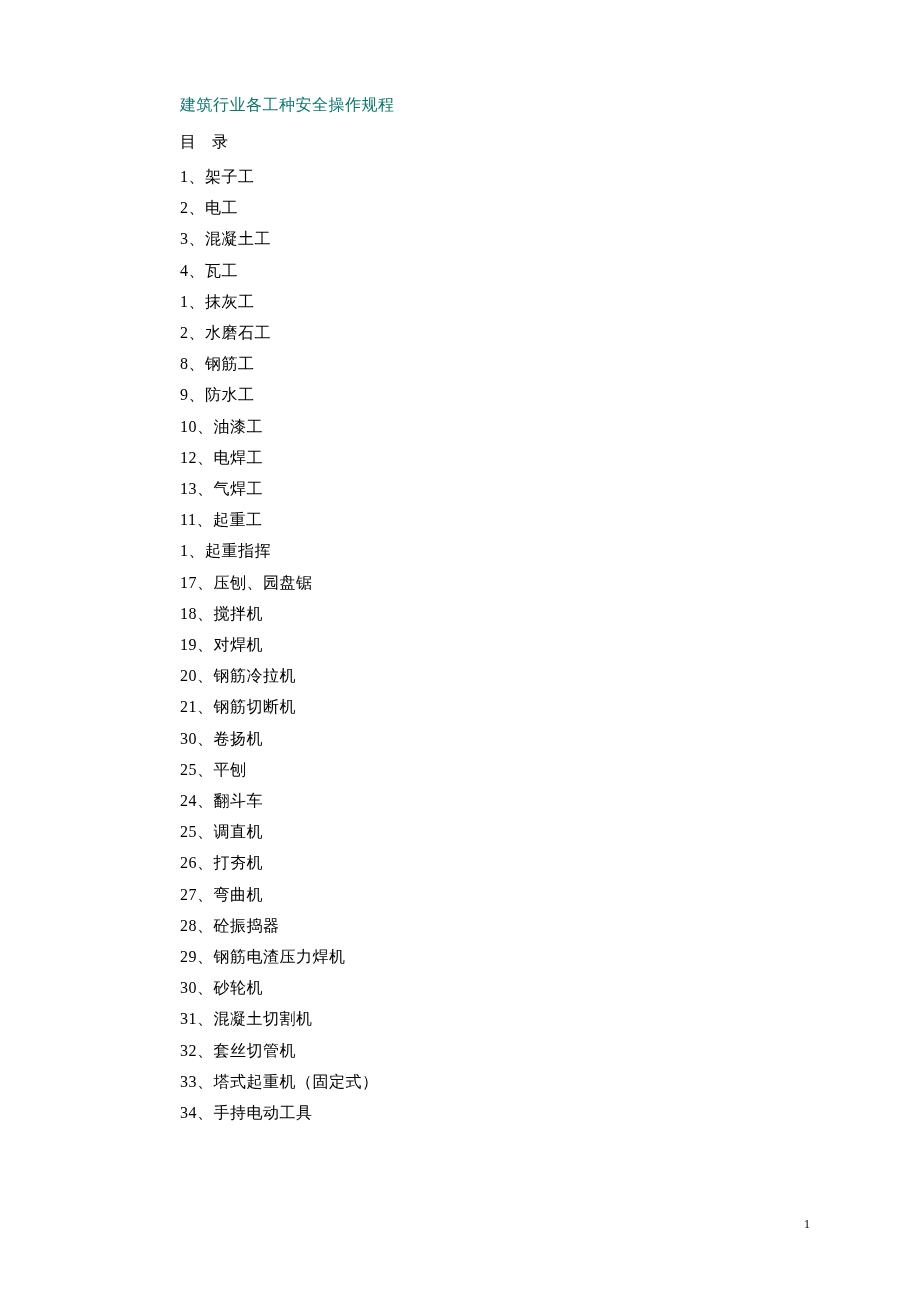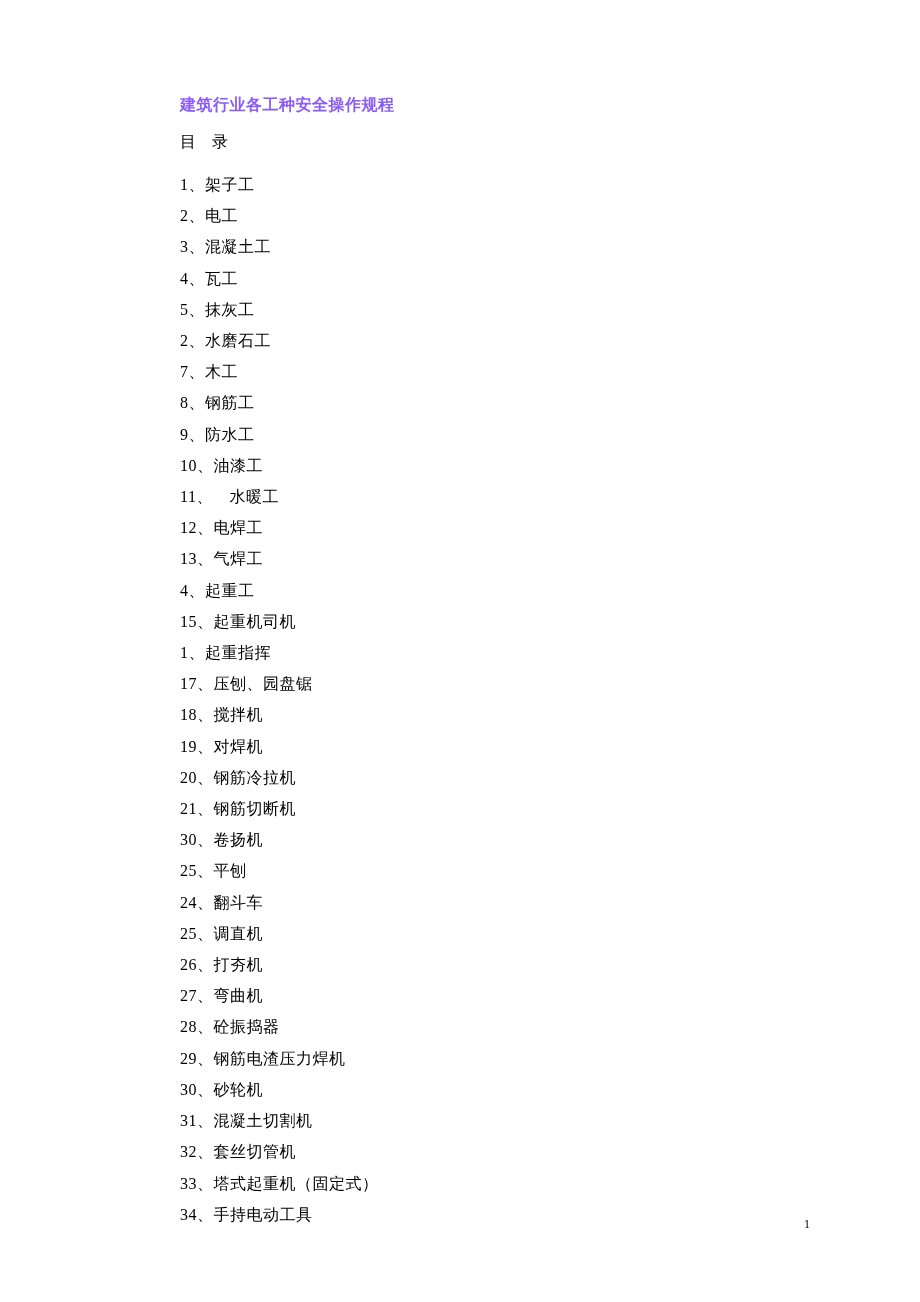--- a/index.html
+++ b/index.html
@@ -12,29 +12,29 @@
       font-family: "SimSun", "宋体", serif;
       width: 920px;
       height: 1302px;
       position: relative;
     }
     .page {
       padding: 95px 90px 0 180px;
     }
     .title {
       font-size: 16px;
-      font-weight: bold;
-      color: #8b5cf6;
+      font-weight: normal;
+      color: #0f766e;
       margin-bottom: 16px;
       letter-spacing: 0.5px;
     }
     .toc-label {
       font-size: 16px;
       color: #000000;
-      margin-bottom: 16px;
+      margin-bottom: 8px;
     }
     .toc-item {
       font-size: 16px;
       color: #000000;
       line-height: 31.2px;
       letter-spacing: 0.5px;
       font-family: Liberation Serif, serif;
     }
     .page-number {
       position: absolute;
@@ -49,31 +49,28 @@
 <body>
 
 <div class="page">
   <div class="title">建筑行业各工种安全操作规程</div>
   <div class="toc-label">目　录</div>
   <div>
     <div class="toc-item">1、架子工</div>
     <div class="toc-item">2、电工</div>
     <div class="toc-item">3、混凝土工</div>
     <div class="toc-item">4、瓦工</div>
-    <div class="toc-item">5、抹灰工</div>
+    <div class="toc-item">1、抹灰工</div>
     <div class="toc-item">2、水磨石工</div>
-    <div class="toc-item">7、木工</div>
     <div class="toc-item">8、钢筋工</div>
     <div class="toc-item">9、防水工</div>
     <div class="toc-item">10、油漆工</div>
-    <div class="toc-item">11、　水暖工</div>
     <div class="toc-item">12、电焊工</div>
     <div class="toc-item">13、气焊工</div>
-    <div class="toc-item">4、起重工</div>
-    <div class="toc-item">15、起重机司机</div>
+    <div class="toc-item">11、起重工</div>
     <div class="toc-item">1、起重指挥</div>
     <div class="toc-item">17、压刨、园盘锯</div>
     <div class="toc-item">18、搅拌机</div>
     <div class="toc-item">19、对焊机</div>
     <div class="toc-item">20、钢筋冷拉机</div>
     <div class="toc-item">21、钢筋切断机</div>
     <div class="toc-item">30、卷扬机</div>
     <div class="toc-item">25、平刨</div>
     <div class="toc-item">24、翻斗车</div>
     <div class="toc-item">25、调直机</div>

